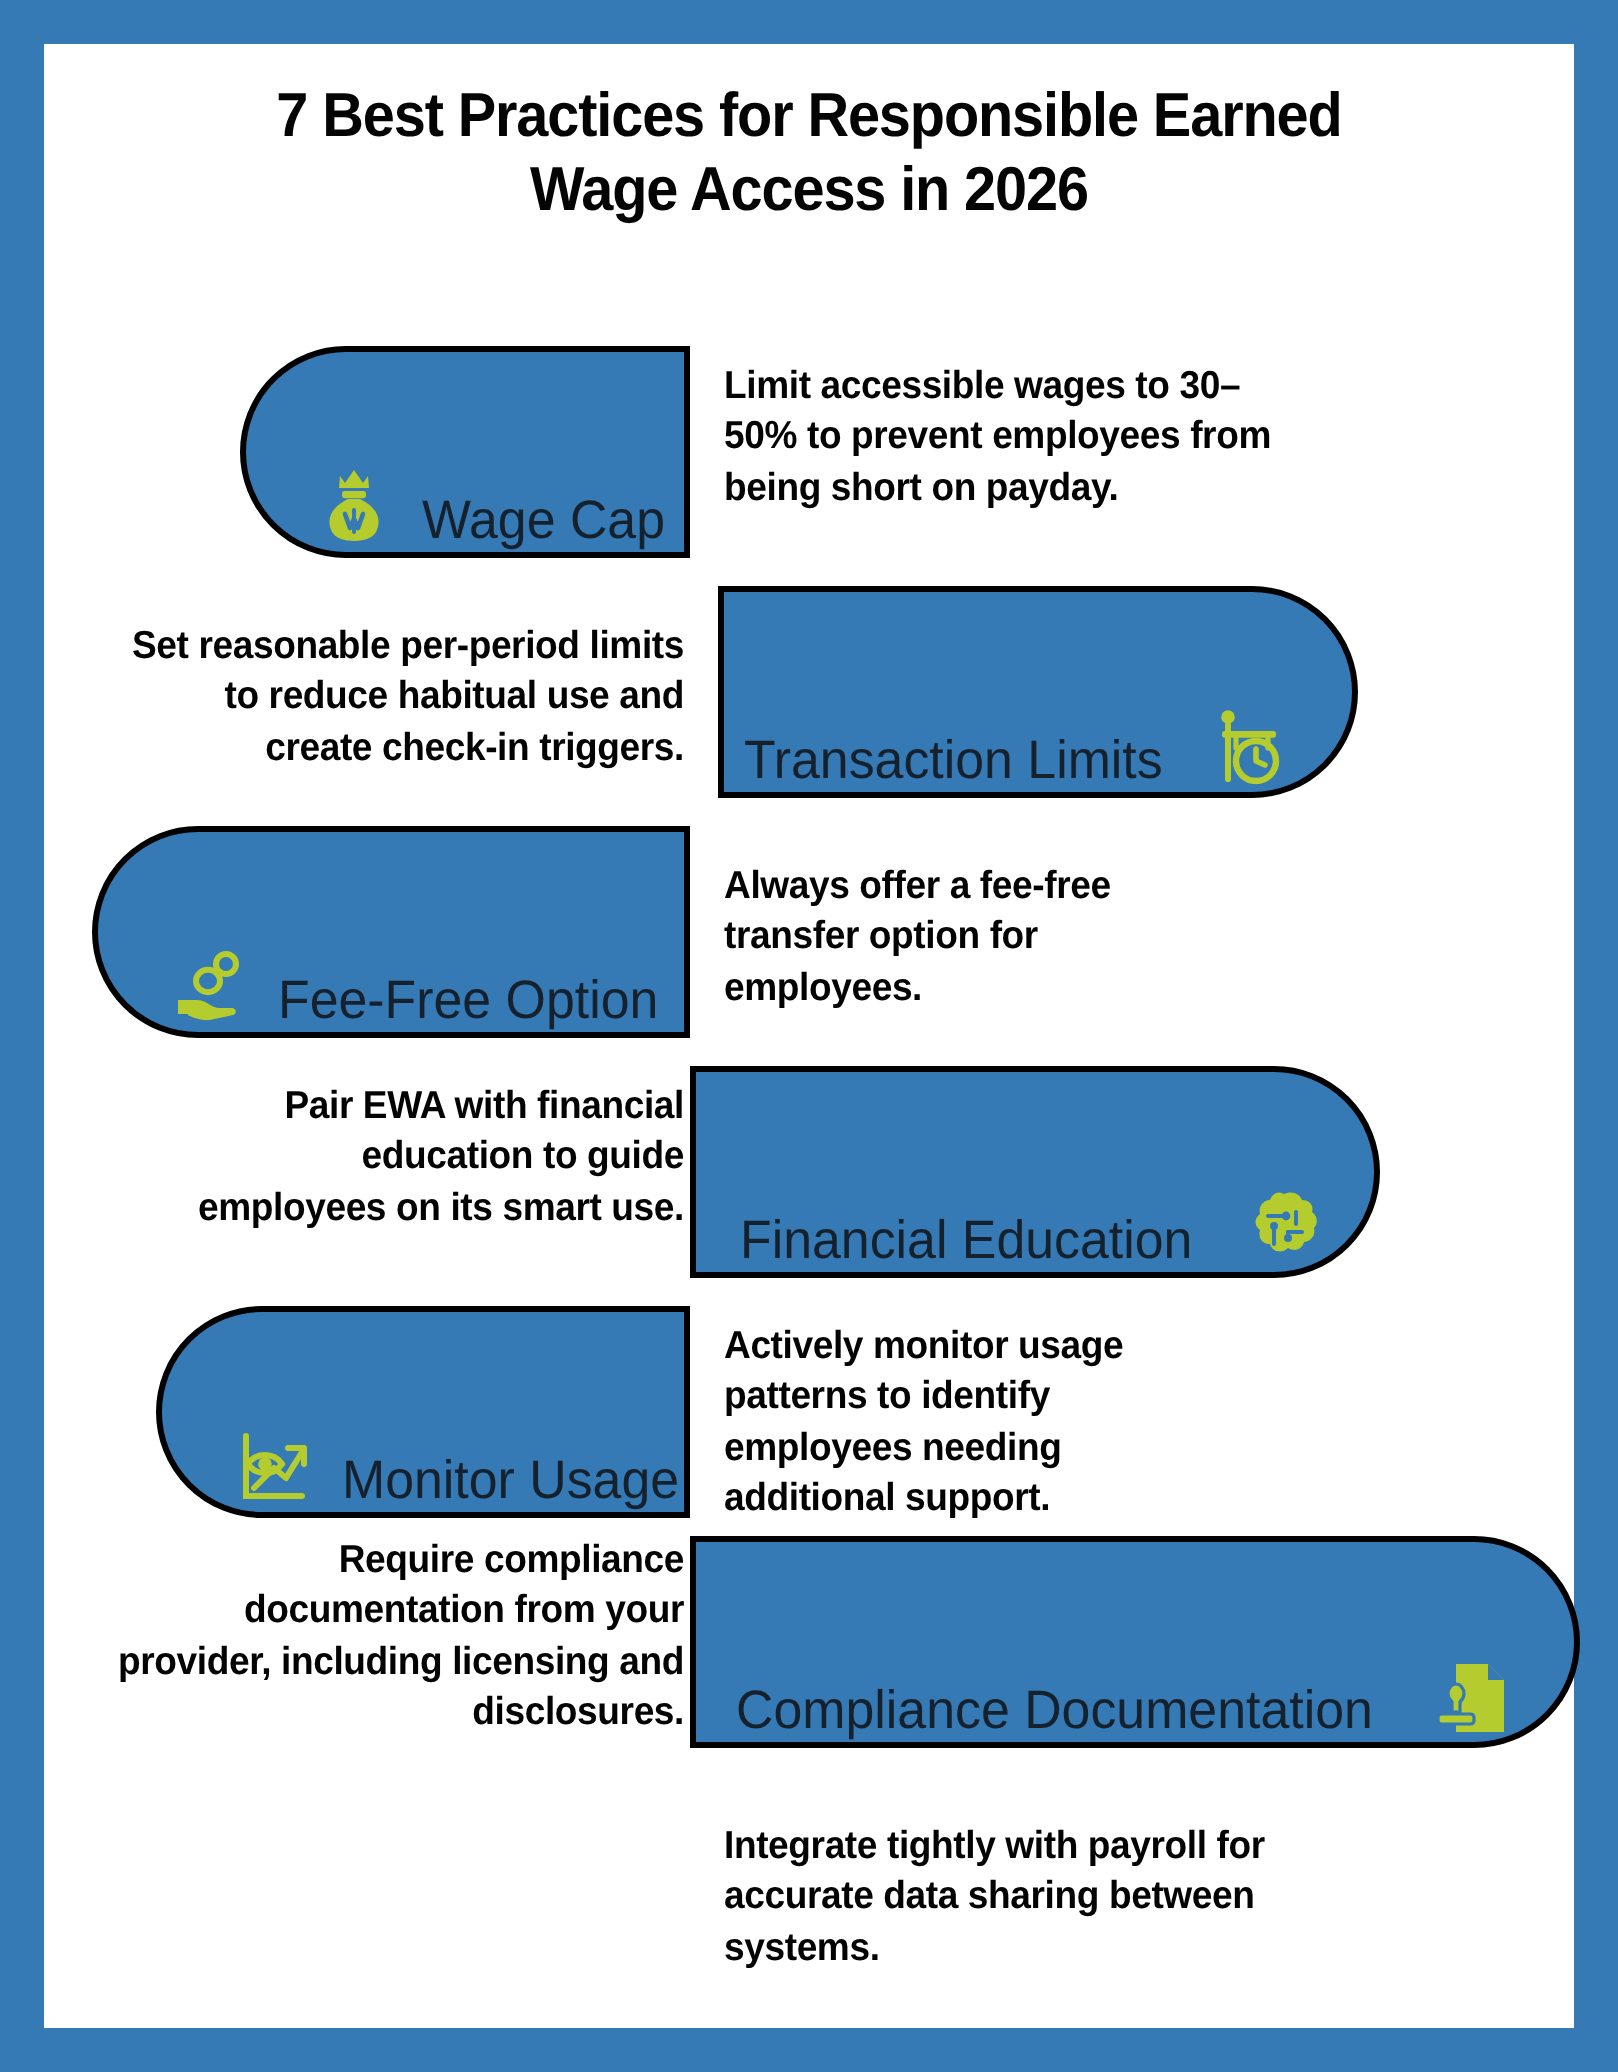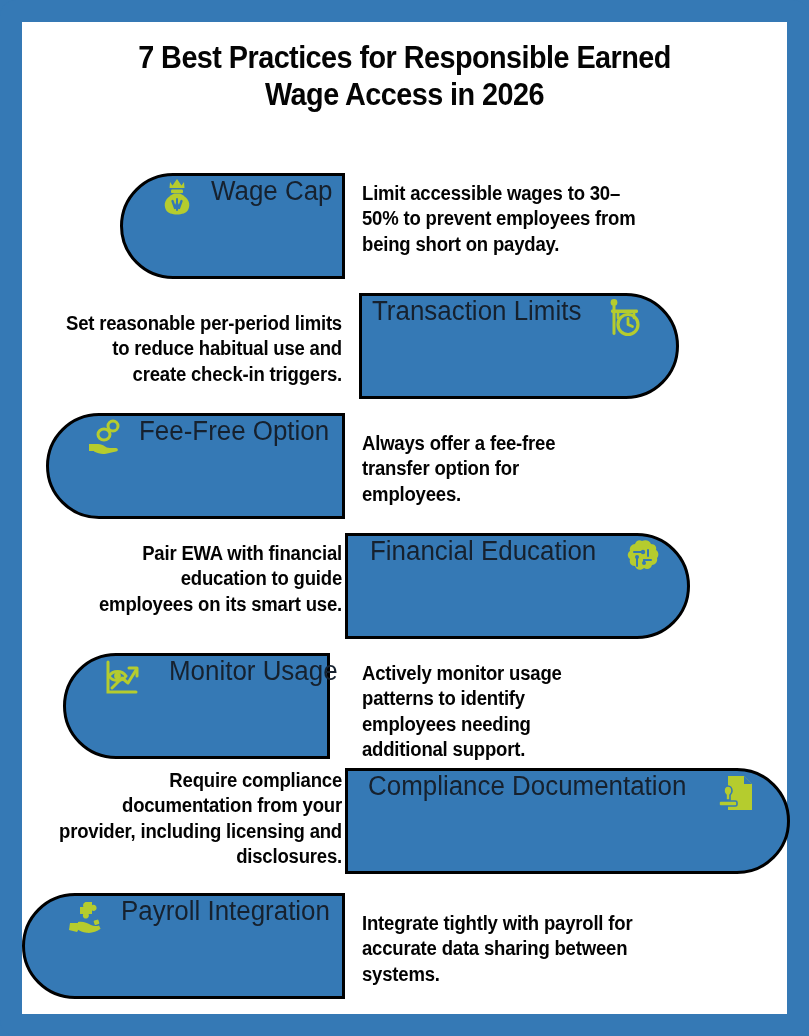--- a/index.html
+++ b/index.html
@@ -43,21 +43,21 @@
     align-items:center;
   }
   .row.left{flex-direction:row;}
   .row.right{flex-direction:row;}
 
   .pill{
     box-sizing:border-box;
     background:#3579b5;
     border:3px solid #000000;
     display:flex;
-    align-items:flex-start;
+    align-items:flex-end;
     position:absolute;
   }
   .pill.l{ border-radius:60px 0 0 60px; }
   .pill.r{ border-radius:0 60px 60px 0; }
 
   .pill-label{
     font-family:"Liberation Sans",sans-serif;
     font-weight:400;
     font-size:27px;
     color:#16212e;
@@ -163,21 +163,21 @@
           <path d="M6 28 h9 v7 h-9 z" fill="#b5cc2e"></path>
           <path d="M15 28 c6 0 7 4 12 4 h6 c2 0 3 3 0 3.6 l-10 2.2 c-4 0.9 -8 -0.4 -12 -2.2 l-0 -7.6 z" fill="#b5cc2e"></path>
         </svg>
       </span>
       <span class="pill-label">Fee-Free Option</span>
     </div>
     <div class="desc right-text" style="left:340px;top:18px;width:260px;">Always offer a fee-free transfer option for employees.</div>
   </div>
 
   <div class="row left" style="top:653px;height:106px;">
-    <div class="pill l" style="left:41px;top:0;width:267px;height:106px;padding-left:34px;gap:25px;">
+    <div class="pill l" style="left:56px;top:0;width:267px;height:106px;padding-left:34px;gap:12px;">
       <span class="icon">
         <svg viewBox="0 0 44 44" xmlns="http://www.w3.org/2000/svg">
           <path d="M8 6 L8 36 L36 36" fill="none" stroke="#b5cc2e" stroke-width="3" stroke-linecap="round"></path>
           <path d="M12 32 L22 22 L28 27 L36 14" fill="none" stroke="#b5cc2e" stroke-width="3" stroke-linecap="round" stroke-linejoin="round"></path>
           <path d="M29 12 L37 12 L37 20" fill="none" stroke="#b5cc2e" stroke-width="3" stroke-linecap="round" stroke-linejoin="round"></path>
           <path d="M9 20 c4 -6 13 -6 17 0 c-4 6 -13 6 -17 0 z" fill="none" stroke="#b5cc2e" stroke-width="3"></path>
           <circle cx="17.5" cy="20" r="3.4" fill="#b5cc2e"></circle>
         </svg>
       </span>
       <span class="pill-label">Monitor Usage</span>
@@ -194,26 +194,15 @@
           <path d="M14 5 H30 L38 13 V39 H14 Z" fill="#b5cc2e"></path>
           <path d="M30 5 V13 H38" fill="#3579b5"></path>
           <path d="M10 20 c0 -3 2 -5 4 -5 c2 0 4 2 4 5 c0 2 -1 3 -2 4 l0 5 h-4 l0 -5 c-1 -1 -2 -2 -2 -4 z" fill="#b5cc2e" stroke="#3579b5" stroke-width="1.6"></path>
           <rect x="5" y="30" width="18" height="5" rx="1.6" fill="#b5cc2e" stroke="#3579b5" stroke-width="1.6"></rect>
         </svg>
       </span>
     </div>
   </div>
 
   <div class="row left" style="top:893px;height:106px;">
-    <div class="pill l" style="left:0px;top:0;width:323px;height:106px;padding-left:40px;gap:12px;">
-      <span class="icon">
-        <svg viewBox="0 0 44 44" xmlns="http://www.w3.org/2000/svg">
-          <path d="M20 6 h7 v3.2 c2.4 -1.2 4.6 0.6 4.6 2.8 c0 2.2 -2.2 3.6 -4.6 2.6 V18 h-3.4 c1 2.4 -0.6 4.6 -2.8 4.6 c-2.2 0 -3.6 -2.2 -2.6 -4.6 H15 V11 h3.4 c-1 -2.4 0.6 -5 3 -5 z" fill="#b5cc2e"></path>
-          <path d="M5 27 h8 l2 4 l-3 5 l-8 -2 z" fill="#b5cc2e"></path>
-          <path d="M13 26 c5 -1 9 1 13 3 c3 1.4 6 1 8 0.4 l1.6 3.4 c-4 3 -9 4.6 -14 4 c-4 -0.5 -7 -2 -9 -3.6 z" fill="#b5cc2e"></path>
-          <rect x="29" y="24" width="5" height="4.6" rx="1" fill="#b5cc2e" transform="rotate(-18 31.5 26.3)"></rect>
-        </svg>
-      </span>
-      <span class="pill-label">Payroll Integration</span>
-    </div>
     <div class="desc right-text" style="left:340px;top:18px;width:300px;">Integrate tightly with payroll for accurate data sharing between systems.</div>
   </div>
 </div>
 
 </body></html>

